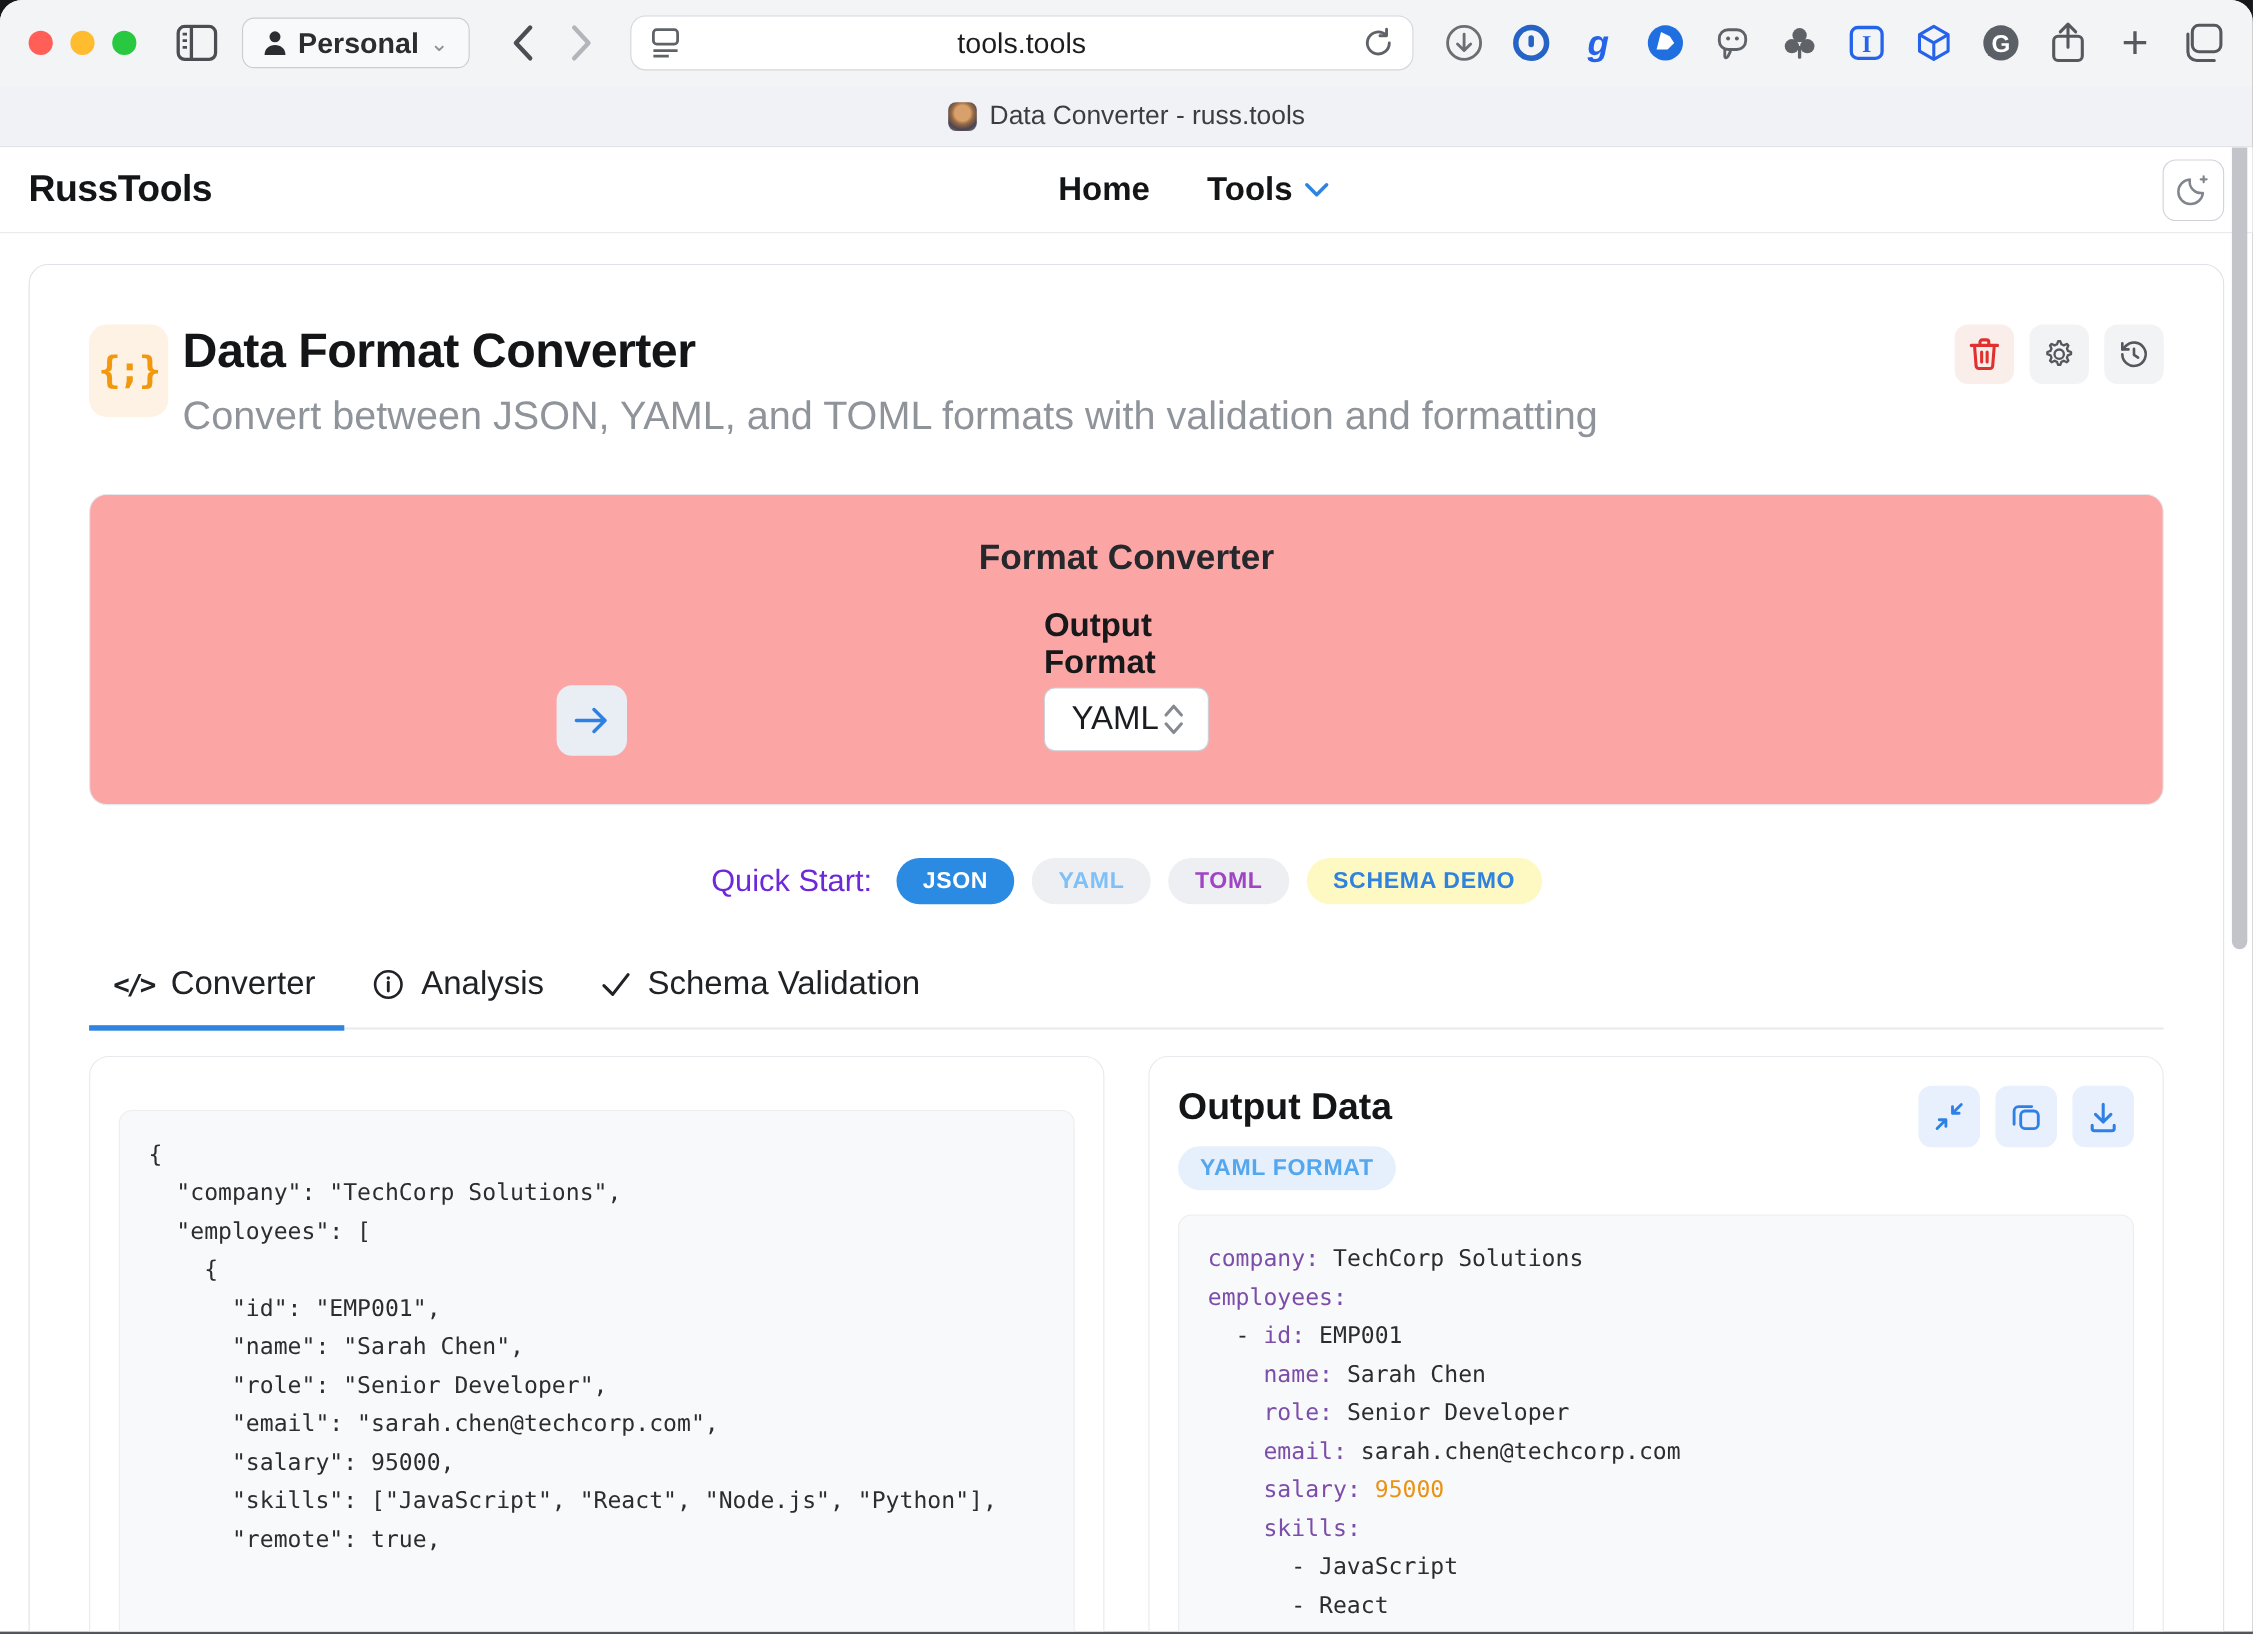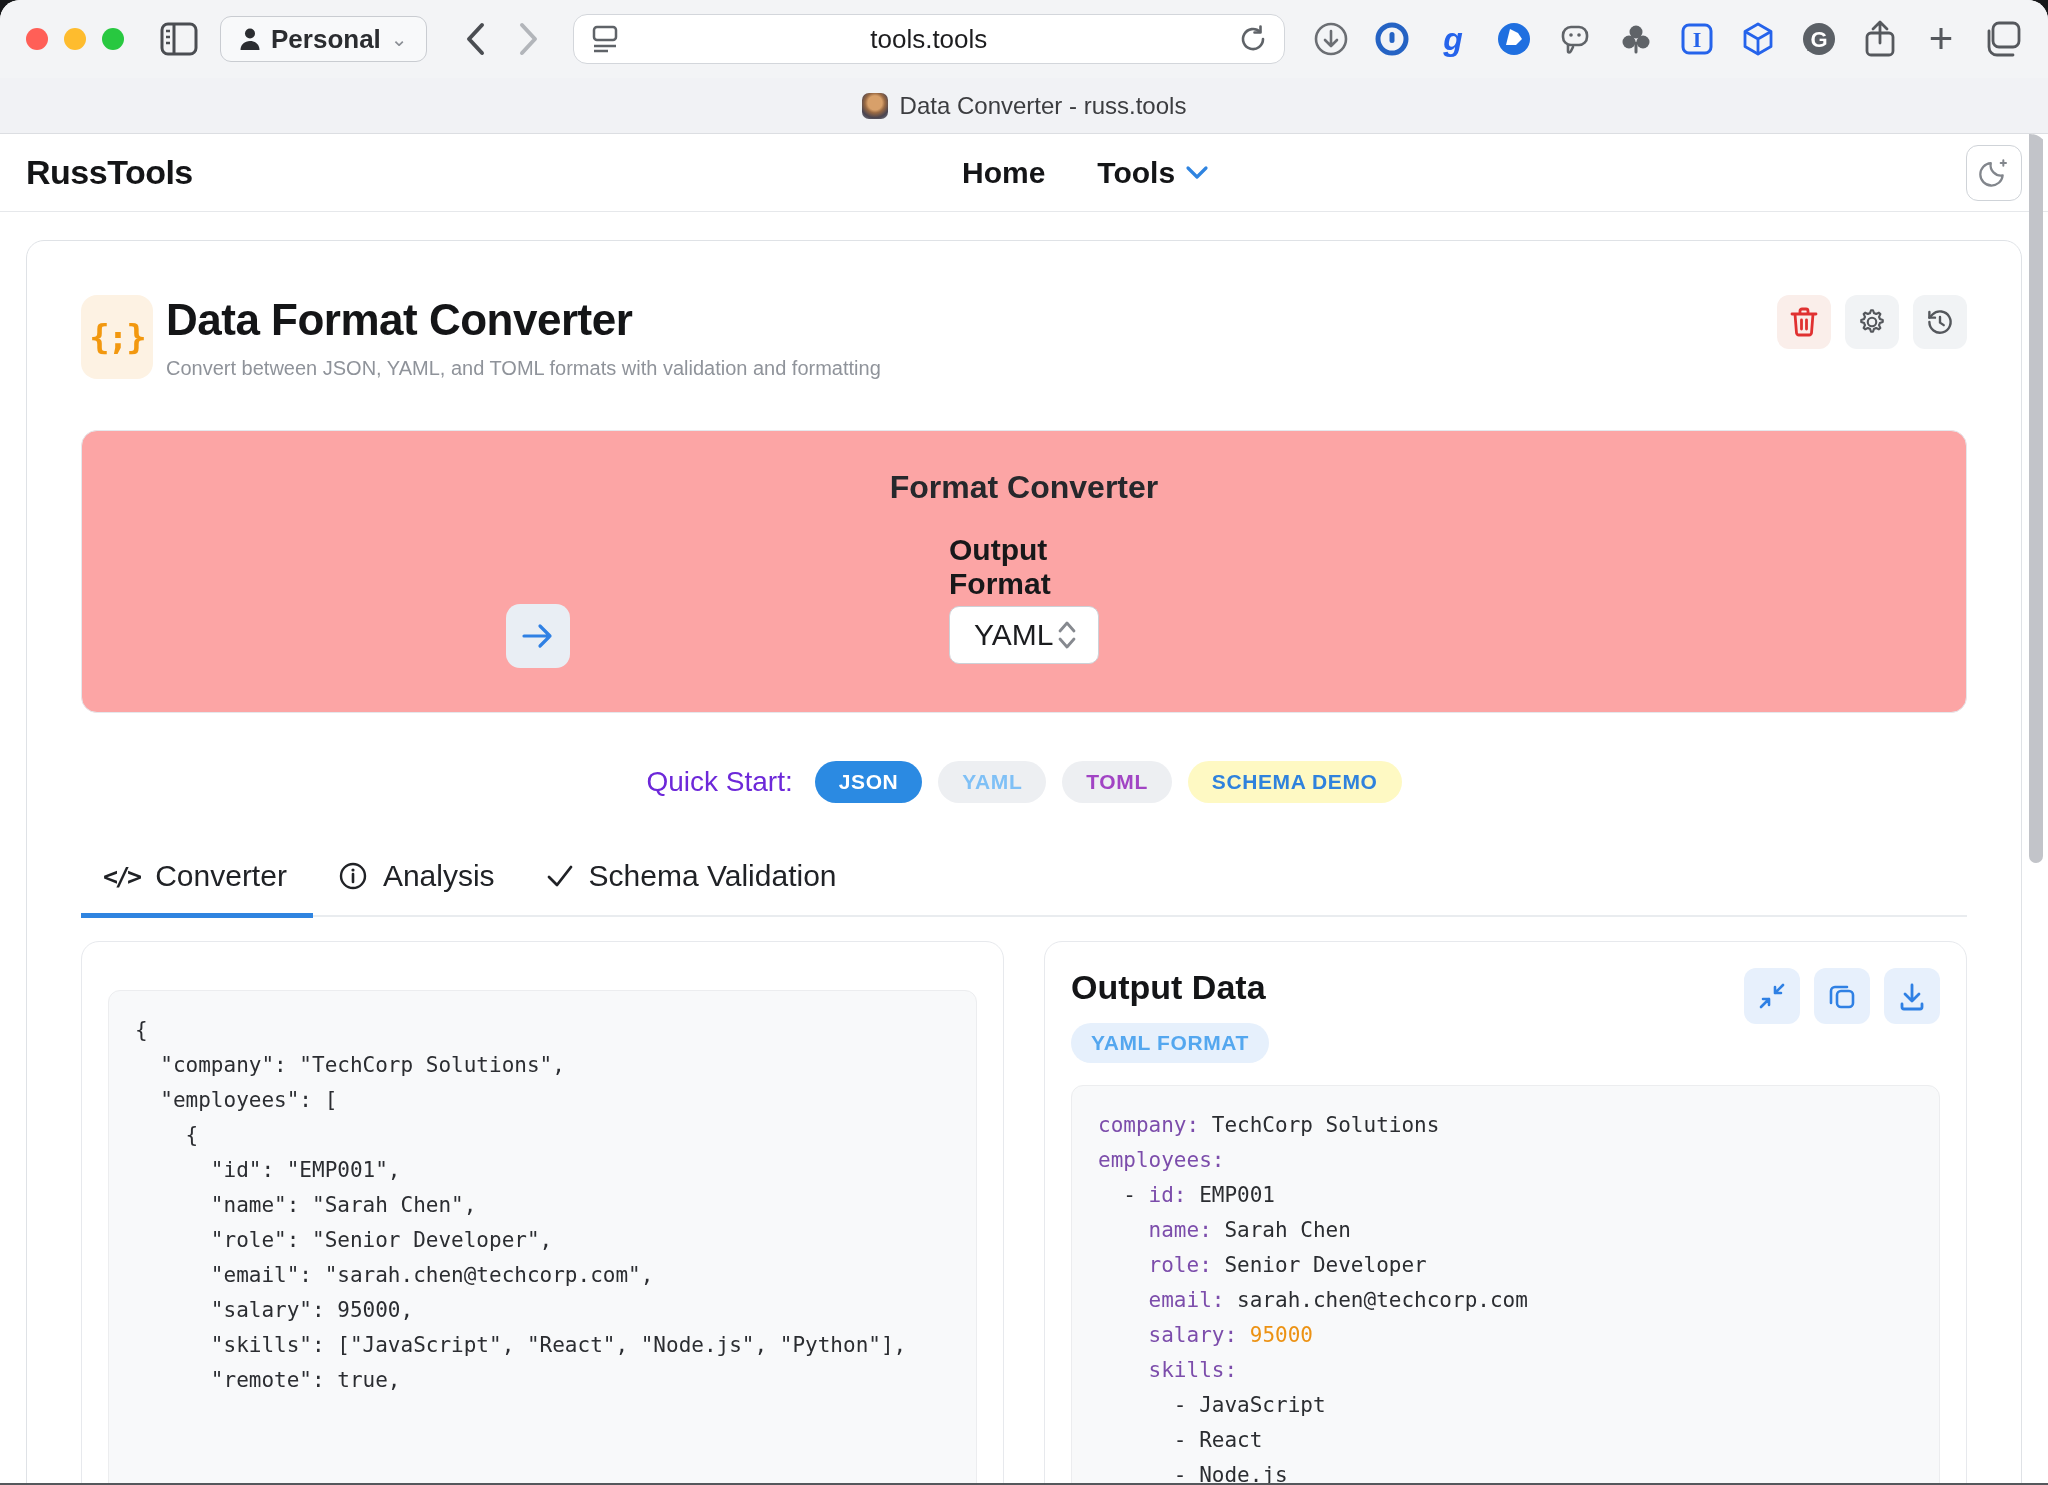--- a/index.html
+++ b/index.html
@@ -33,29 +33,29 @@
   
   .site-header { height:78px; background:#fff; border-bottom:1.5px solid #e6e8eb; position:relative; display:flex; align-items:center; padding:0 26px; }
   .brand { font-size:34px; font-weight:800; color:#141517; letter-spacing:-0.5px; }
   .main-nav { position:absolute; left:962px; display:flex; gap:52px; align-items:center; }
   .nav-link { font-size:30px; font-weight:600; color:#141517; background:none; border:none; display:flex; align-items:center; gap:10px; }
   .nav-link .chev-blue { color:#2f84e0; font-size:22px; }
   .moon-btn { position:absolute; right:26px; width:56px; height:56px; border:1.5px solid #cfd3d8; border-radius:12px;
               background:#fff; display:flex; align-items:center; justify-content:center; }
 
   
-  .page { height:1351px; overflow:hidden; position:relative; background:#fff;border-radius:18px; }
+  .page { height:1351px; overflow:hidden; position:relative; background:#fff; }
   .card { margin:28px 26px 0; border:1.5px solid #dfe2e6; border-radius:18px; padding:54px; background:#fff; min-height:1400px; }
 
   .card-head { display:flex; align-items:flex-start; }
   .tool-icon { width:72px; height:84px; border-radius:16px; background:#fdf2e3; display:flex; align-items:center; justify-content:center;
                font-family:"DejaVu Sans Mono",monospace; font-size:34px; font-weight:700; color:#f2980f; letter-spacing:-2px; }
   .head-text { margin-left:13px; }
   .tool-title { font-size:44px; font-weight:800; color:#141517; letter-spacing:-0.5px; }
-  .tool-sub { margin-top:12px; font-size:20px; color:#8f939a; }
+  .tool-sub { margin-top:12px; font-size:36px; color:#8f939a; }
   .head-actions { margin-left:auto; display:flex; gap:14px; }
   .icon-btn { width:54px; height:54px; border-radius:12px; border:none; display:flex; align-items:center; justify-content:center; }
   .icon-btn.danger { background:#faeeea; }
   .icon-btn.neutral { background:#f1f3f5; }
 
   
   .format-box { margin-top:50px; background:#fca5a5; border:1.5px solid #e5e8ec; border-radius:16px; padding:38px 44px 48px; }
   .fc-title { text-align:center; font-size:32px; font-weight:700; color:#26282c; }
   .fc-grid { margin-top:40px; display:grid; grid-template-columns:1fr 150px 1fr; align-items:end; }
   .fc-label-row { display:flex; align-items:center; gap:18px; margin-bottom:18px; height:42px; }

